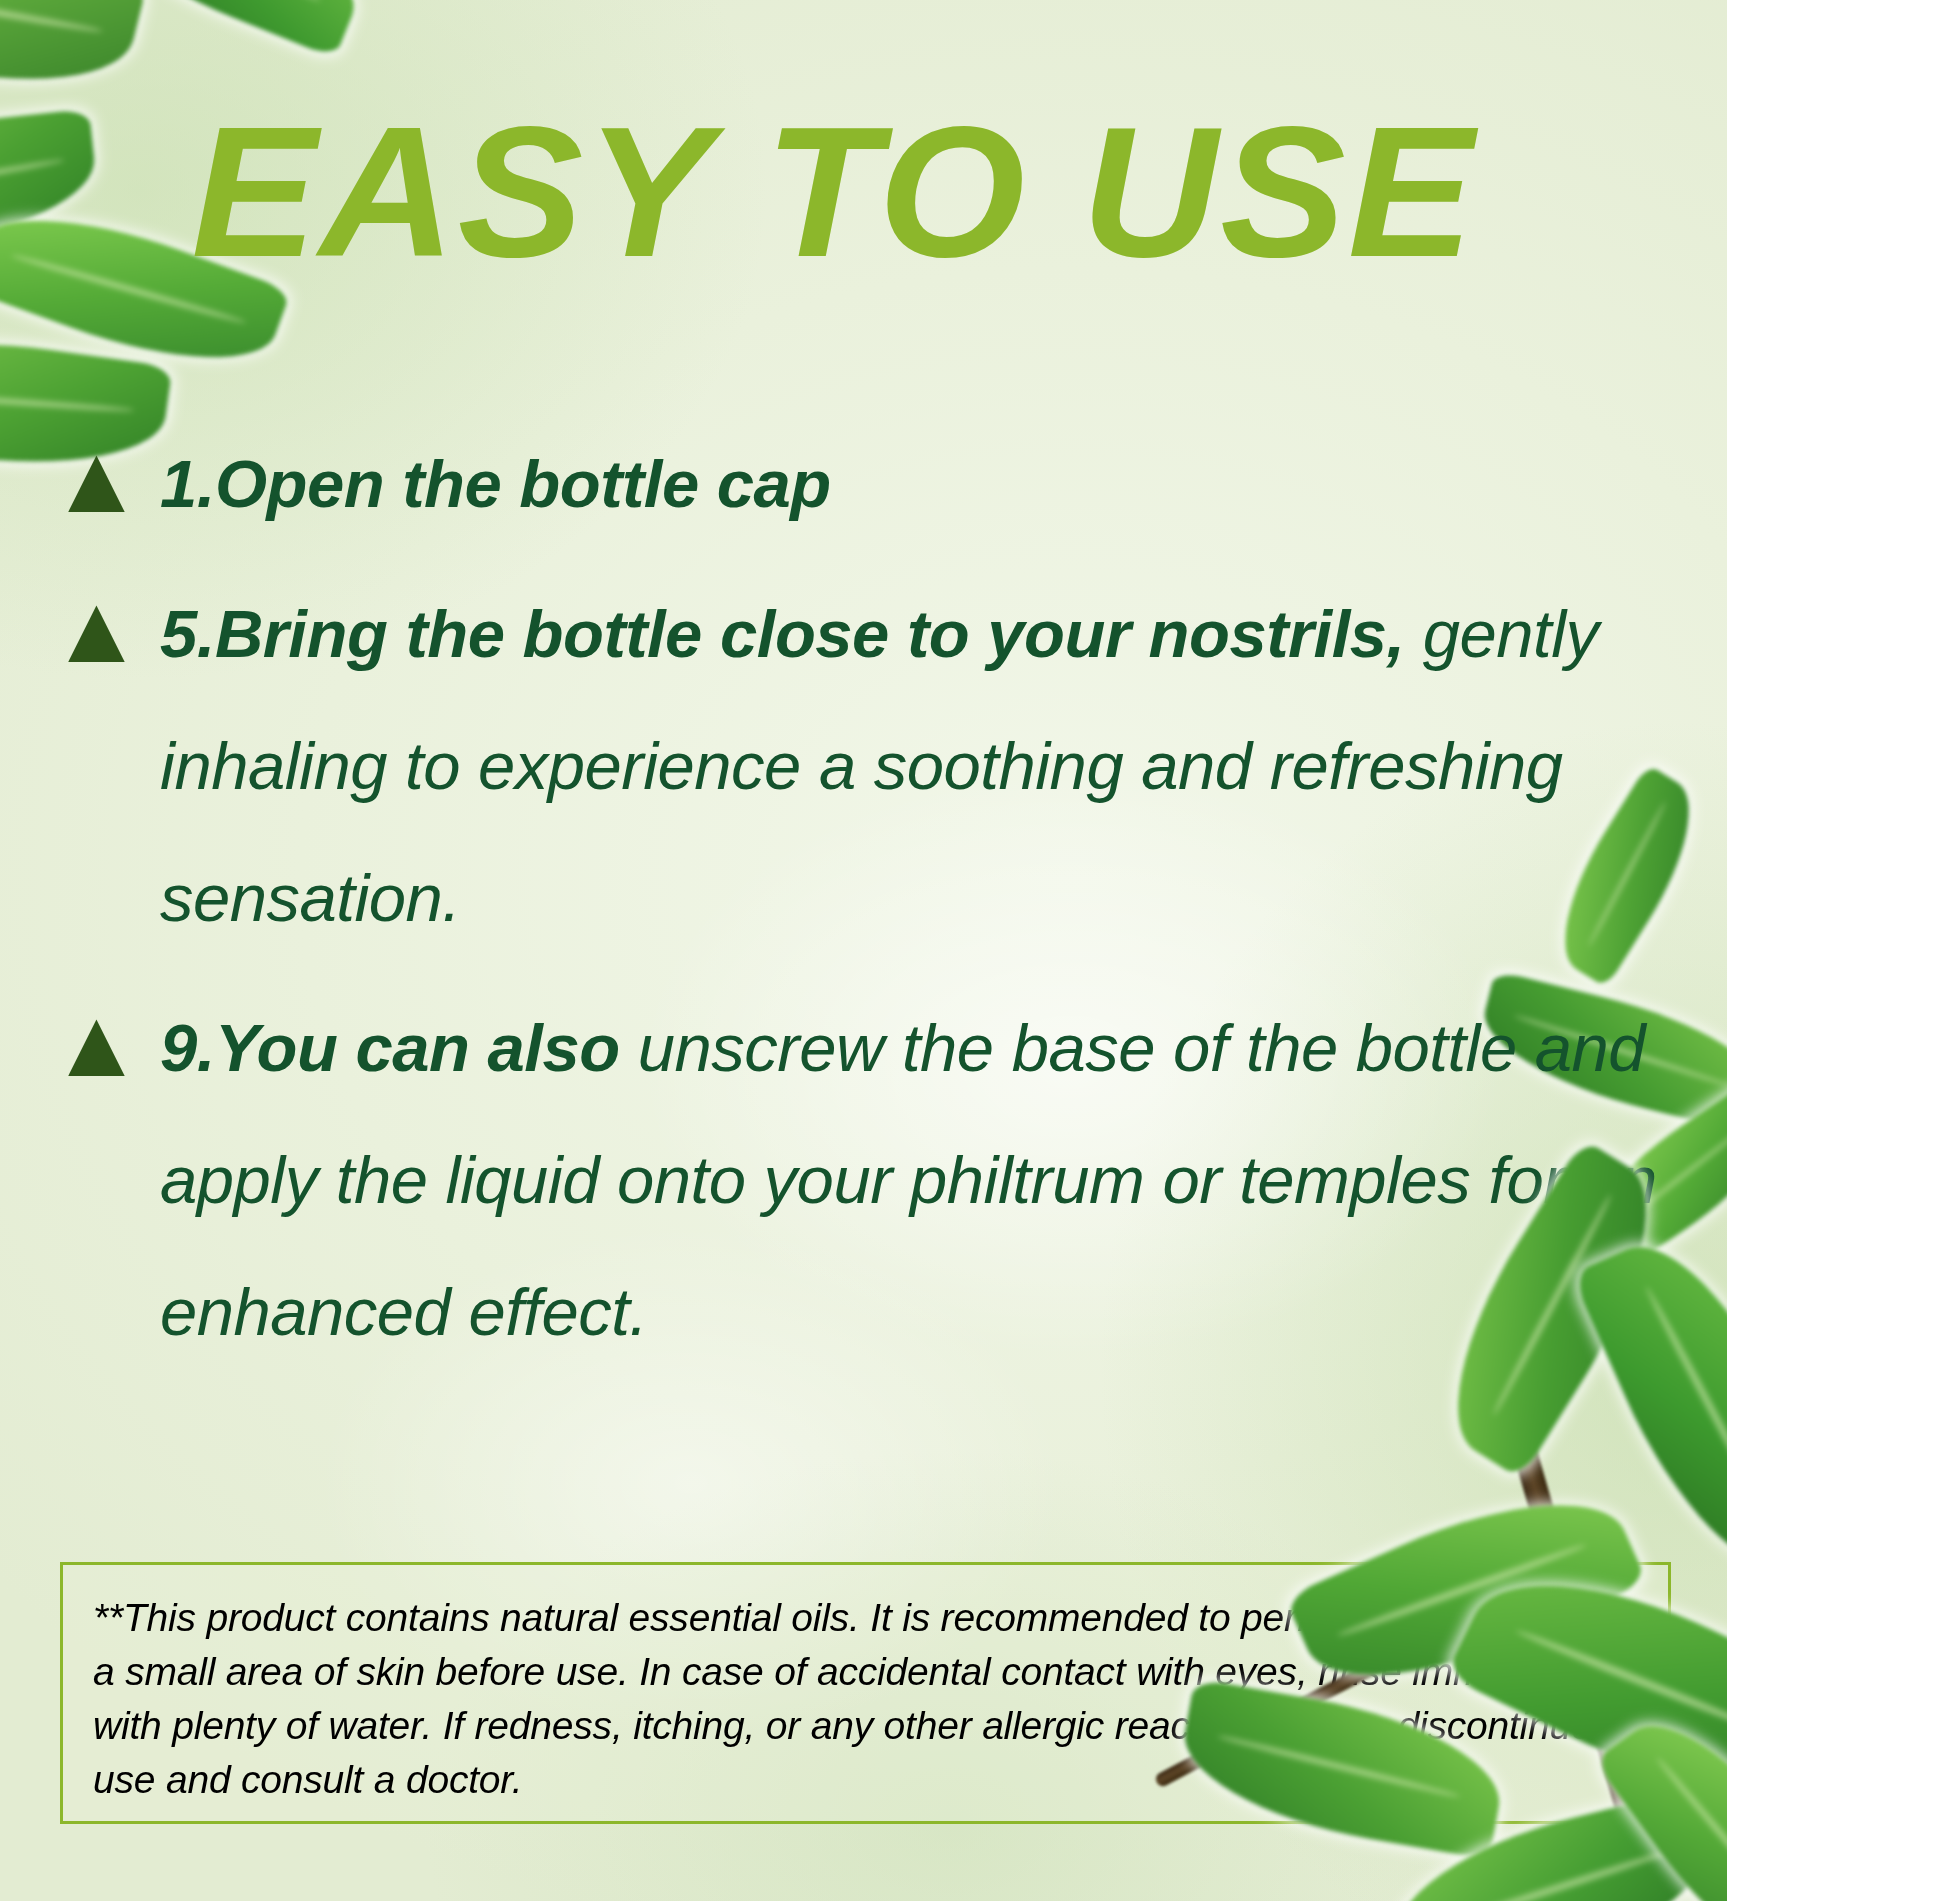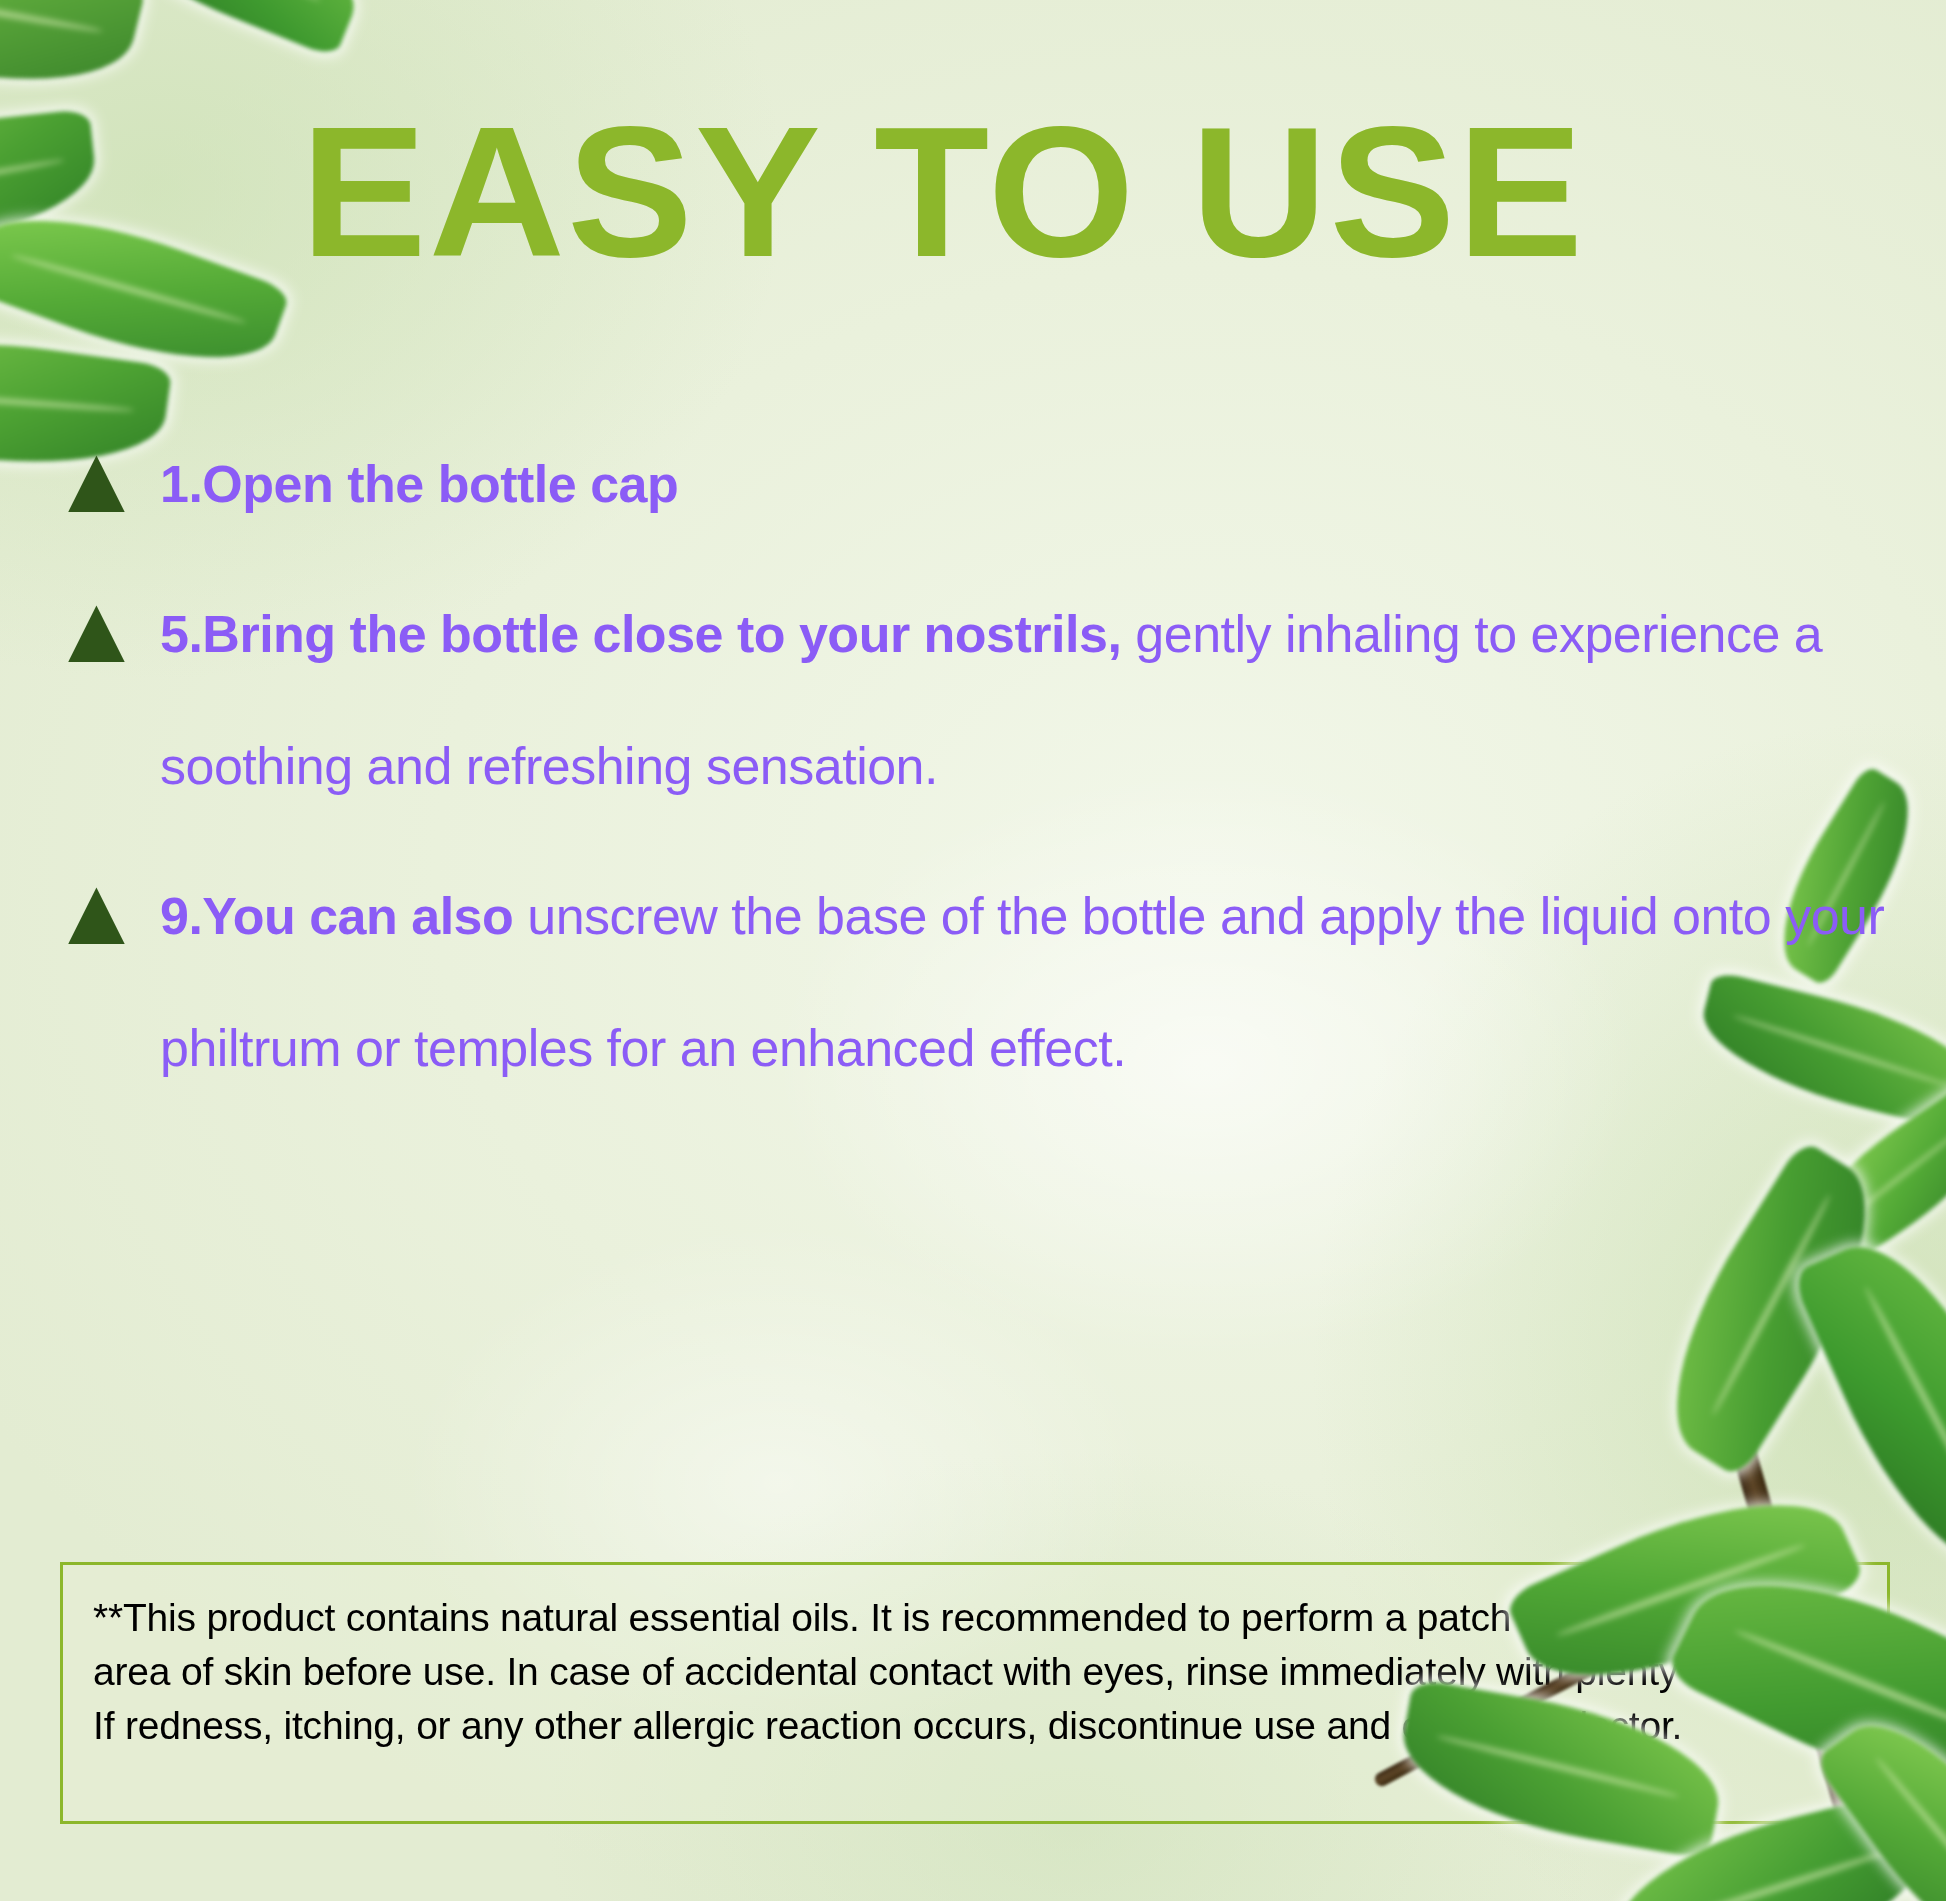--- a/index.html
+++ b/index.html
@@ -3,25 +3,26 @@
 <meta charset="utf-8">
 <style>
   html, body {
     margin: 0;
     padding: 0;
     background: #ffffff;
   }
 
   #poster {
     position: relative;
-    width: 1946px;
+    width: 1727px;
     height: 1901px;
     overflow: hidden;
     font-family: "Liberation Sans", sans-serif;
     background: #e9f1dd;
+    font-style: italic;
   }
 
   
   .bg-base {
     position: absolute;
     inset: 0;
     background:
       radial-gradient(ellipse 1400px 1100px at 62% 46%, #f2f7e9 0%, #eaf1dc 55%, #e3ecd2 100%);
   }
   .bg-soft-a {
@@ -136,23 +137,23 @@
     width: 92px;
     font-size: 74px;
     line-height: 118px;
     color: #2f5519;
     text-align: left;
     font-family: "DejaVu Sans", sans-serif;
   }
 
   .step-body {
     flex: 1 1 auto;
-    font-size: 52px;
+    font-size: 67px;
     line-height: 132px;
-    color: #8b5cf6;
+    color: #14532d;
     font-family: "Liberation Sans", sans-serif;
     font-weight: normal;
     letter-spacing: -0.5px;
   }
   .step-body .b { font-weight: bold; }
 
   
   .disclaimer {
     position: absolute;
     left: 60px;

